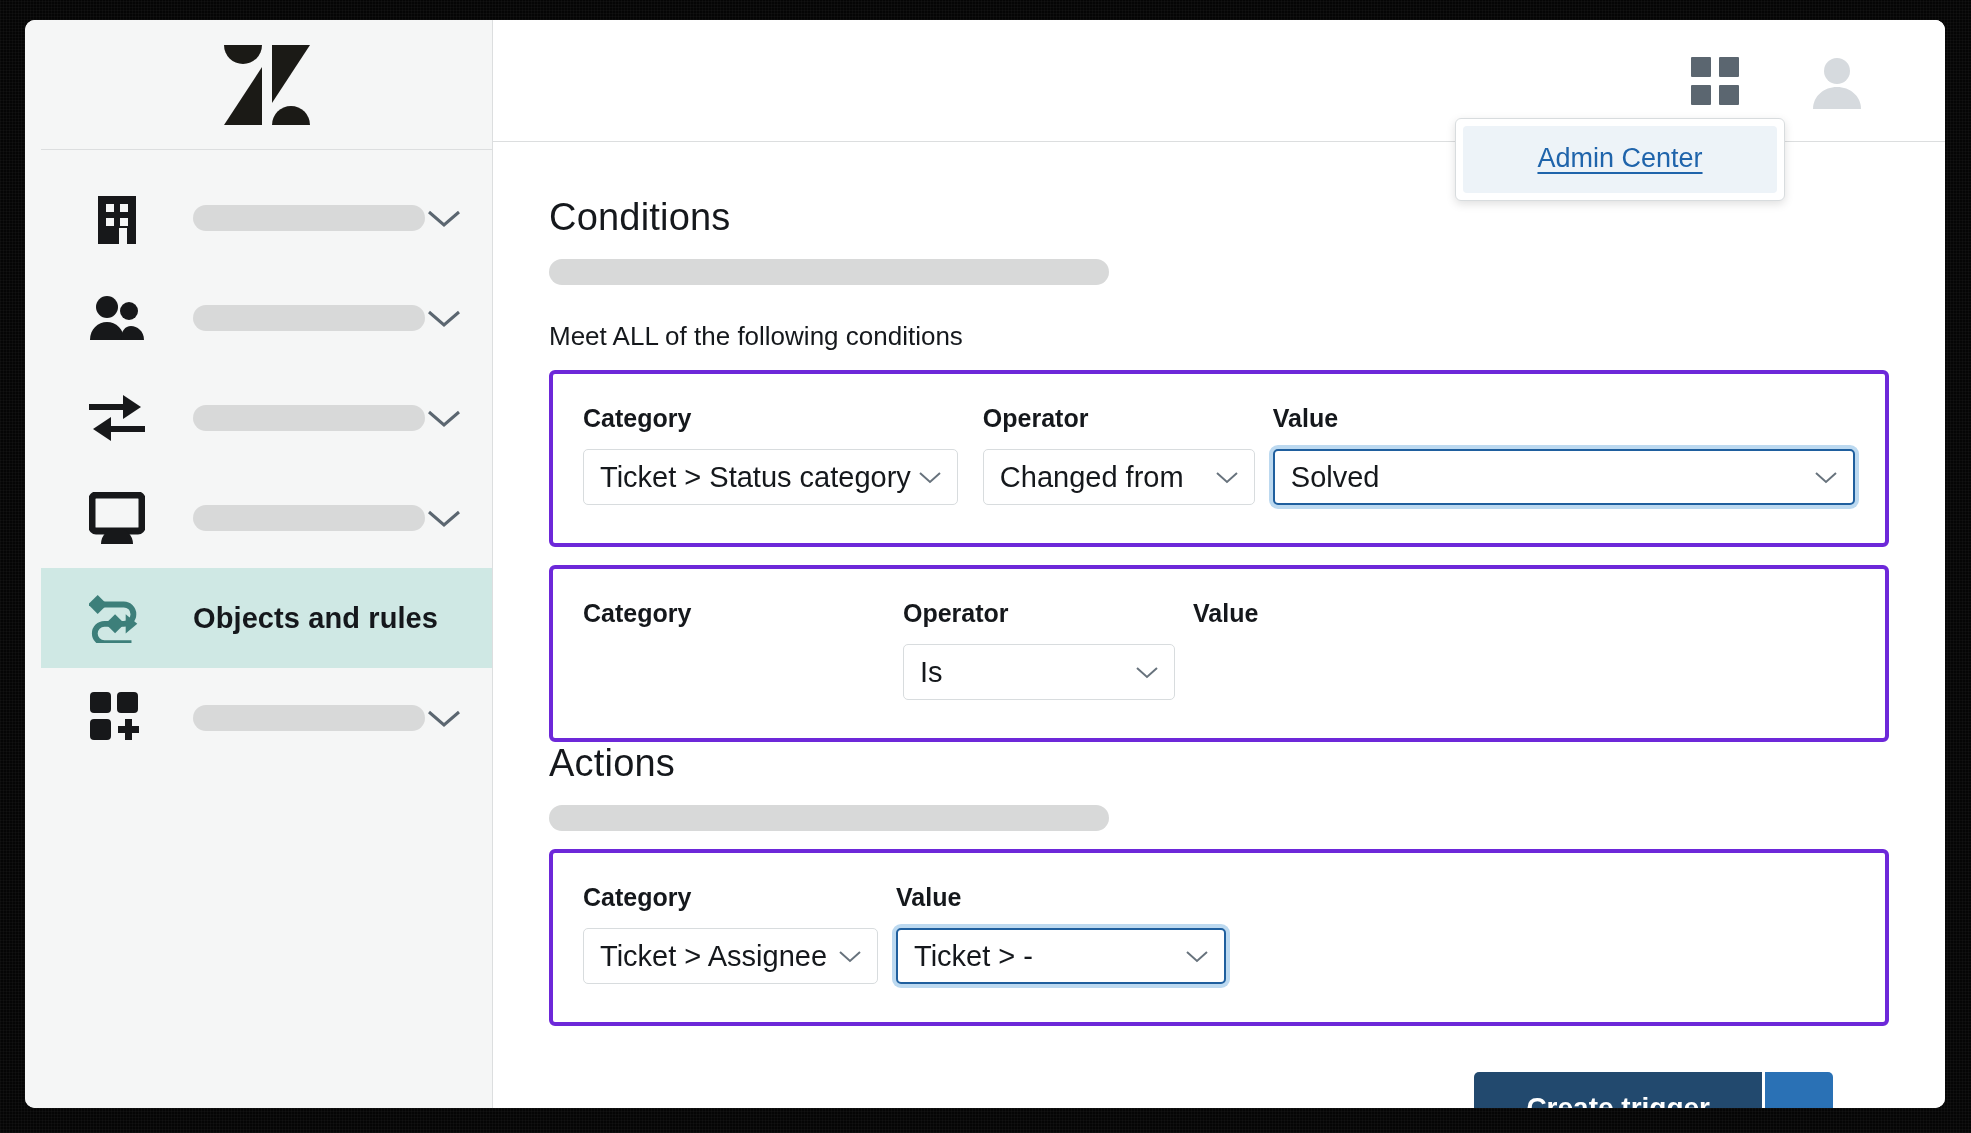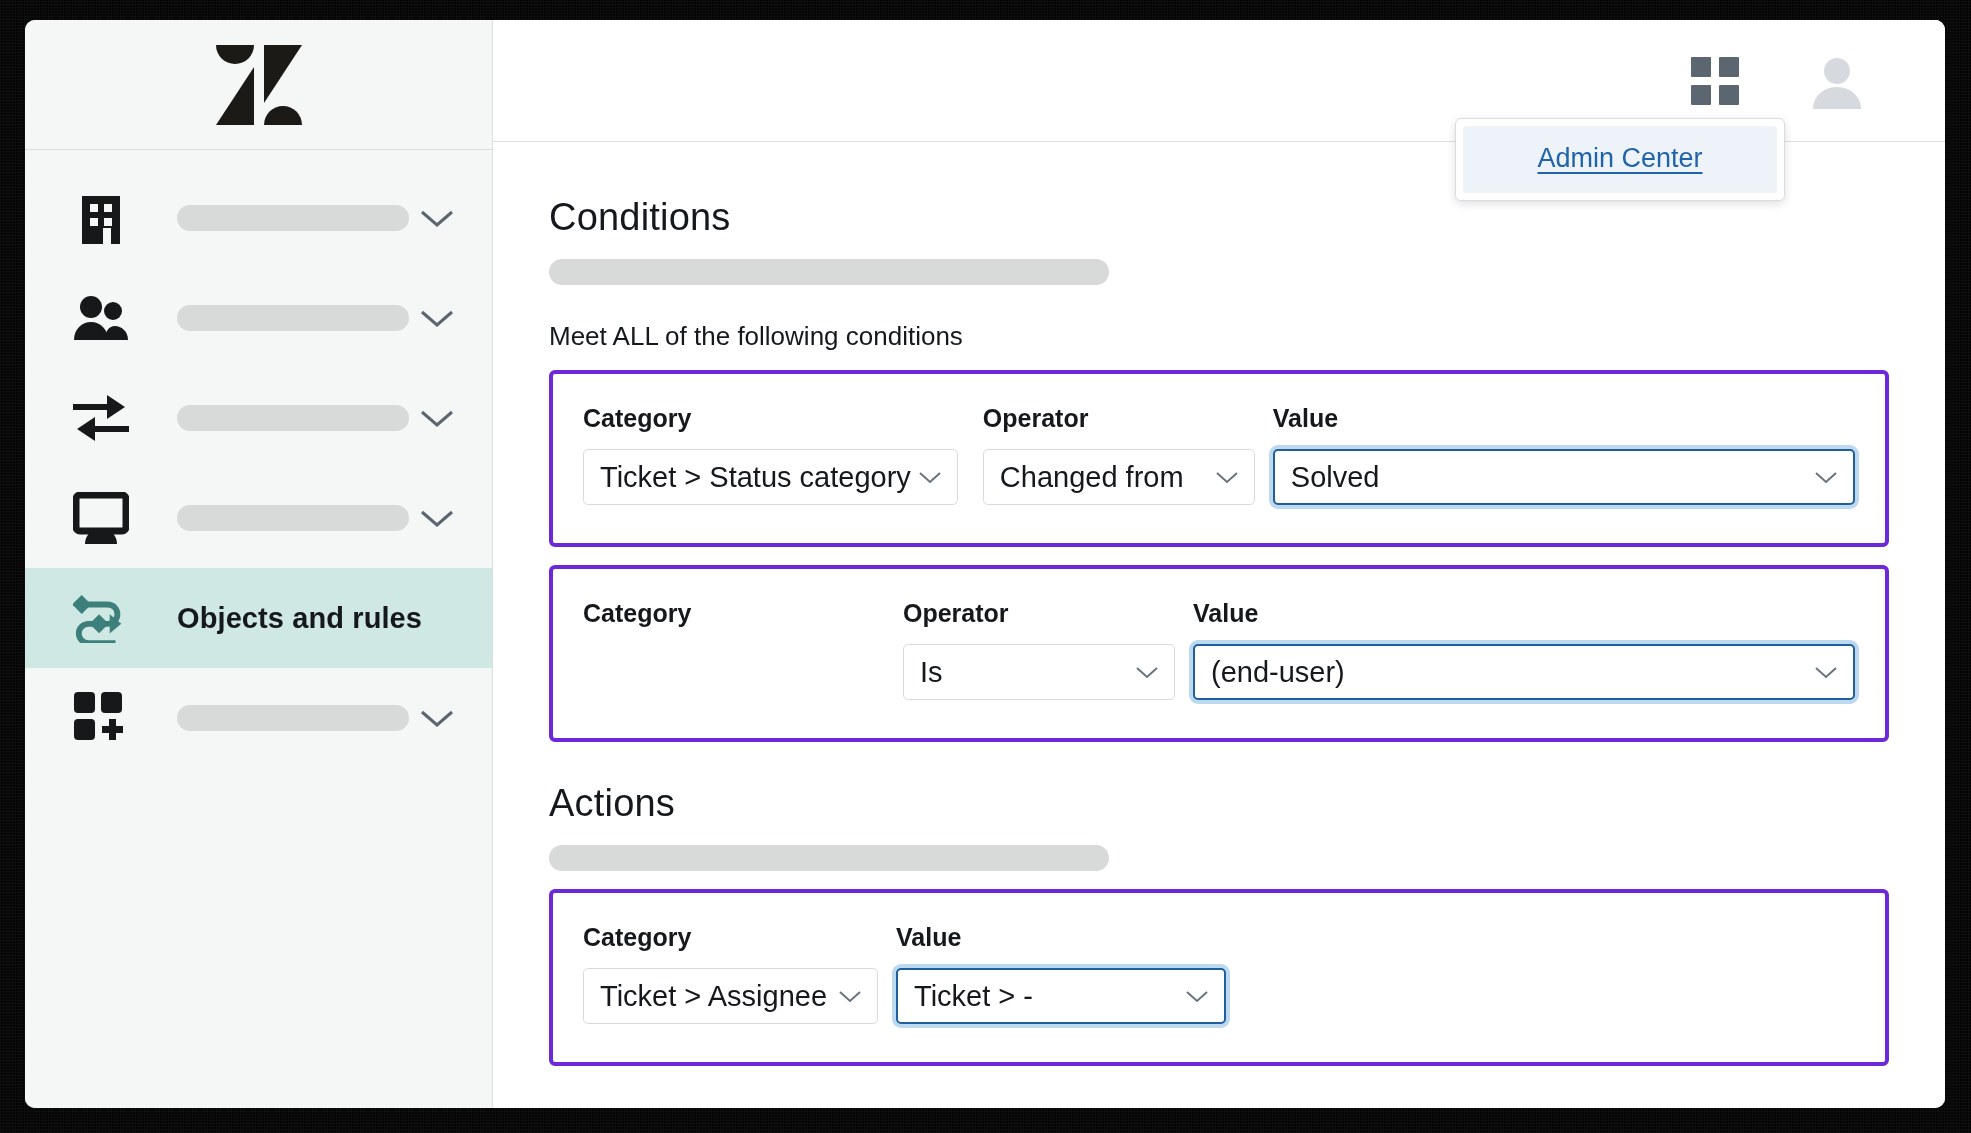--- a/index.html
+++ b/index.html
@@ -36,20 +36,21 @@
   }
 
   
   #sidebar {
     width: 468px;
     height: 100%;
     background: #f5f6f6;
     border-right: 1px solid #dcdedf;
     flex: 0 0 468px;
     position: relative;
+    padding-left: 16px;
   }
   .logo-area {
     height: 130px;
     border-bottom: 1px solid #dcdedf;
     display: flex; align-items: center; justify-content: center;
   }
   .zd-logo { width: 86px; height: 80px; display: block; }
 
   .nav-list { padding-top: 18px; }
 
@@ -221,21 +222,21 @@
     transform: translateY(-50%);
     color: #68737d;
     display: flex;
   }
   .select.focused {
     border: 2px solid #1f5f9e;
     box-shadow: 0 0 0 4px #bcd9f0;
   }
 
   
-  .actions-wrap { margin-top: 40px; }
+  .actions-wrap { }
   .action-card .field-col.cat { flex: 0 0 295px; }
   .action-card .field-col.val { flex: 0 0 330px; margin-left: 18px; }
 
   
   .footer {
     display: flex;
     justify-content: flex-end;
     padding: 46px 56px 0 0;
   }
   .split-btn { display: flex; }
@@ -453,28 +454,20 @@
               <span>Is</span>
               <span class="chev">
                 <svg width="26" height="16" viewBox="0 0 26 16" fill="none" stroke="currentColor" stroke-width="2">
                   <path d="M3 4 L13 13 L23 4"></path>
                 </svg>
               </span>
             </div>
           </div>
           <div class="field-col val">
             <div class="field-label">Value</div>
-            <div class="select focused">
-              <span>(end-user)</span>
-              <span class="chev">
-                <svg width="26" height="16" viewBox="0 0 26 16" fill="none" stroke="currentColor" stroke-width="2">
-                  <path d="M3 4 L13 13 L23 4"></path>
-                </svg>
-              </span>
-            </div>
           </div>
         </div>
 
         <div class="actions-wrap">
           <div class="section-title">Actions</div>
           <div class="skeleton-bar"></div>
 
           <div class="rule-card action-card">
             <div class="field-col cat">
               <div class="field-label">Category</div>

